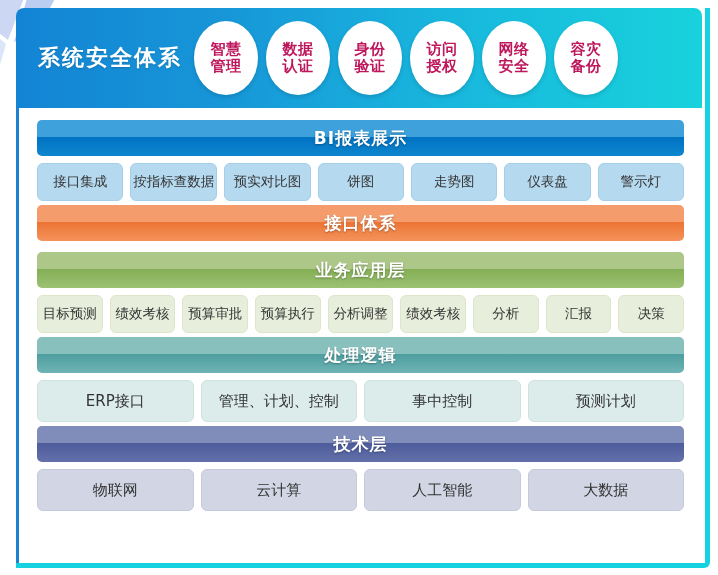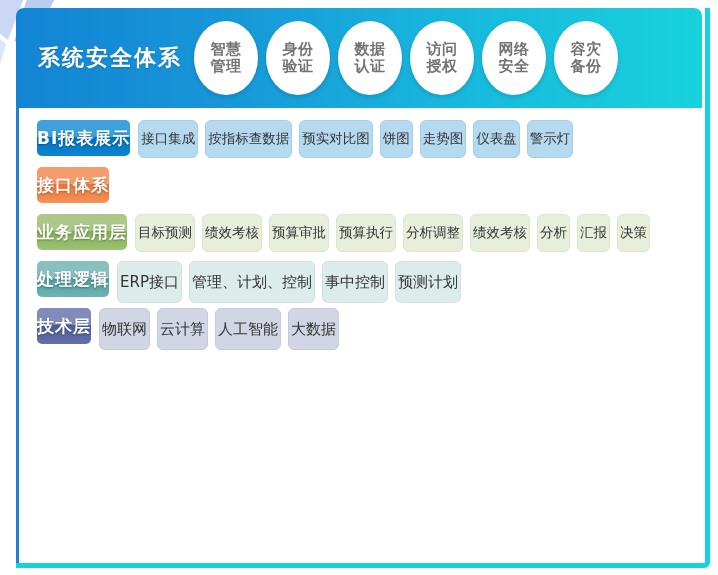--- a/index.html
+++ b/index.html
@@ -80,21 +80,21 @@
   .pill {
     width: 64px;
     height: 74px;
     border-radius: 50%;
     background: #ffffff;
     box-shadow: 0 2px 4px rgba(0,0,0,.14);
     display: flex;
     flex-direction: column;
     align-items: center;
     justify-content: center;
-    color: #737373;
+    color: #be185d;
     font-size: 15px;
     font-weight: bold;
     line-height: 1.15;
     letter-spacing: 0.5px;
     flex: 0 0 auto;
   }
   .pill span { display: block; }
 
   
   .panel {
@@ -107,21 +107,21 @@
     border-left: 3px solid #1f7fd0;
     border-right: 0;
     z-index: 2;
     padding: 12px 14px 10px 14px;
     display: flex;
     flex-direction: column;
     gap: 4px;
   }
 
   
-  .layer { display: flex; }
+  .layer { display: flex; flex-direction: column; }
 
   .band {
     height: 36px;
     border-radius: 5px;
     display: flex;
     align-items: center;
     justify-content: center;
     color: #ffffff;
     font-size: 17px;
     font-weight: bold;
@@ -191,26 +191,26 @@
   <div class="frame-cyan"></div>
 
   <div class="header">
     <div class="header-title">系统安全体系</div>
     <div class="pill-row">
       <div class="pill">
         <span>智慧</span>
         <span>管理</span>
       </div>
       <div class="pill">
+        <span>数据</span>
+        <span>认证</span>
+      </div>
+      <div class="pill">
         <span>身份</span>
         <span>验证</span>
-      </div>
-      <div class="pill">
-        <span>数据</span>
-        <span>认证</span>
       </div>
       <div class="pill">
         <span>访问</span>
         <span>授权</span>
       </div>
       <div class="pill">
         <span>网络</span>
         <span>安全</span>
       </div>
       <div class="pill">

